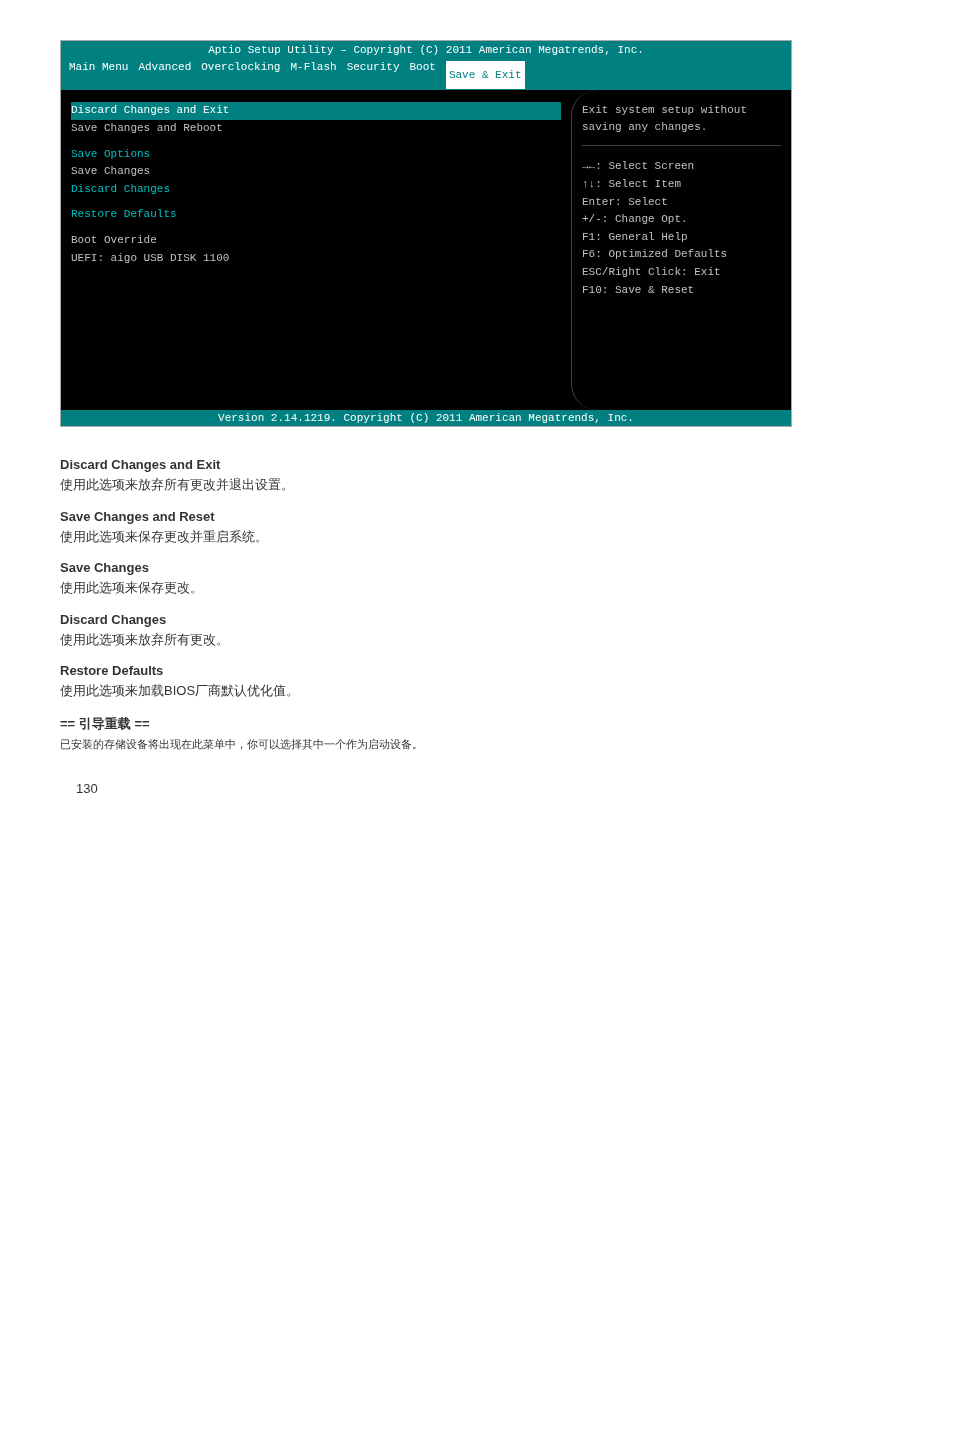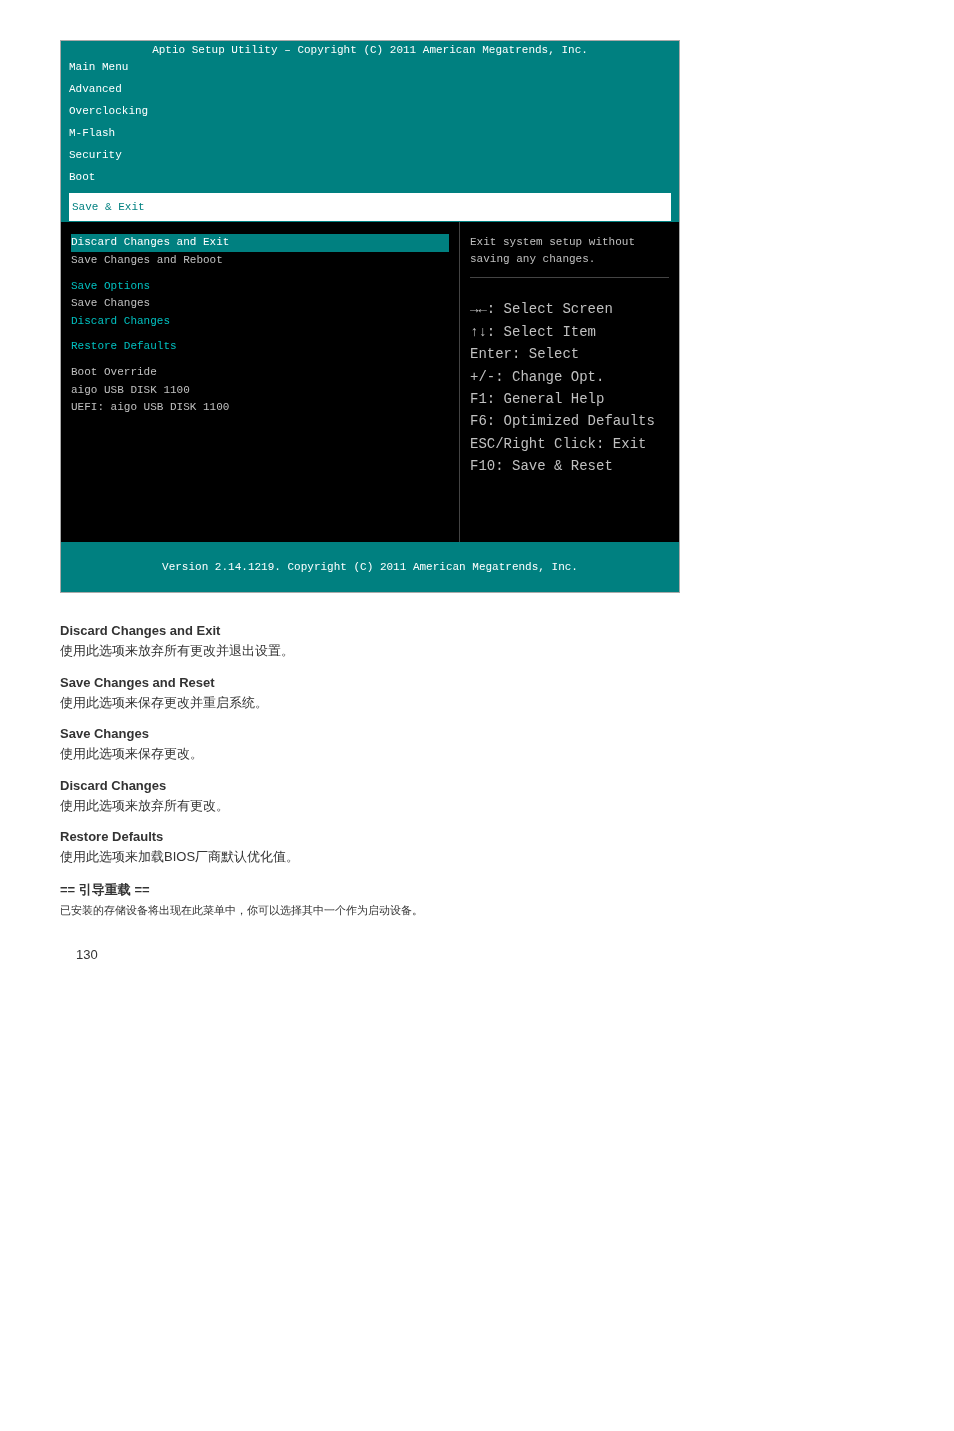--- a/index.html
+++ b/index.html
@@ -31,21 +31,21 @@
       font-weight: bold;
       color: #333;
       margin-bottom: 20px;
       font-family: "Microsoft YaHei", SimHei, Arial, sans-serif;
     }
 
     
     .bios-screenshot {
       border: 1px solid #aaa;
       background: #000;
-      width: 620px;
+      width: 732px;
       margin-bottom: 30px;
       font-family: "Courier New", monospace;
       font-size: 11px;
     }
 
     
     .bios-header {
       background: #008080;
       color: #ffffff;
       padding: 2px 8px;
@@ -54,21 +54,20 @@
       line-height: 1.4;
     }
 
     .bios-nav-bar {
       background: #008080;
       color: #ffffff;
       padding: 1px 8px;
       font-size: 11px;
       display: flex;
       gap: 10px;
-      flex-direction: column;
     }
 
     .bios-nav-item {
       color: #ffffff;
       font-size: 11px;
     }
 
     .bios-nav-item.active {
       background: #ffffff;
       color: #008080;
@@ -90,20 +89,21 @@
       line-height: 1.6;
     }
 
     .bios-right {
       width: 220px;
       padding: 12px 10px;
       color: #c0c0c0;
       font-size: 11px;
       line-height: 1.6;
       border-left: 1px solid #444;
+      border-radius: 26px;
     }
 
     .bios-item {
       color: #c0c0c0;
       cursor: pointer;
       padding: 0;
       line-height: 1.6;
     }
 
     .bios-item.highlighted {
@@ -125,31 +125,31 @@
     }
 
     .bios-right-top {
       color: #c0c0c0;
       font-size: 11px;
       line-height: 1.5;
       margin-bottom: 10px;
     }
 
     .bios-right-help {
-      margin-top: 20px;
-      color: #c0c0c0;
-      font-size: 14px;
+      margin-top: 12px;
+      color: #c0c0c0;
+      font-size: 11px;
       line-height: 1.6;
     }
 
     
     .bios-footer {
       background: #008080;
       color: #ffffff;
-      padding: 19px 8px;
+      padding: 2px 8px;
       font-size: 11px;
       text-align: center;
     }
 
     
     .content-section {
       margin-top: 10px;
     }
 
     .section-title {
@@ -212,21 +212,20 @@
         <div class="bios-item highlighted">Discard Changes and Exit</div>
         <div class="bios-item">Save Changes and Reboot</div>
         <div class="bios-spacer"></div>
         <div class="bios-item cyan">Save Options</div>
         <div class="bios-item">Save Changes</div>
         <div class="bios-item cyan">Discard Changes</div>
         <div class="bios-spacer"></div>
         <div class="bios-item cyan">Restore Defaults</div>
         <div class="bios-spacer"></div>
         <div class="bios-item">Boot Override</div>
-        <div class="bios-item">aigo USB DISK 1100</div>
         <div class="bios-item">UEFI: aigo USB DISK 1100</div>
       </div>
 
       <div class="bios-right">
         <div class="bios-right-top">Exit system setup without<br>saving any changes.</div>
 
         <div class="bios-divider"></div>
 
         <div class="bios-right-help">
           <div>→←: Select Screen</div>

